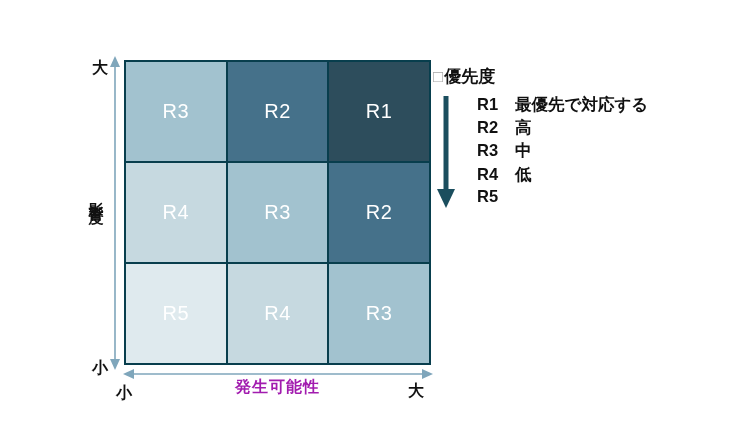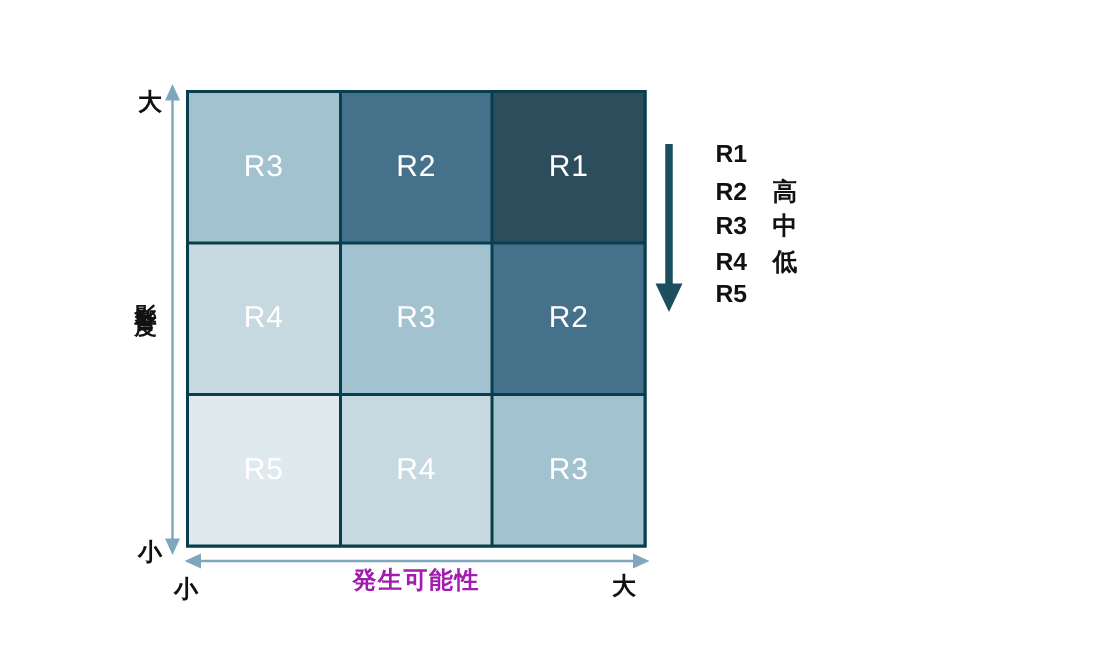--- a/index.html
+++ b/index.html
@@ -136,29 +136,33 @@
 
   <svg class="axis-arrow" style="left: 123px; top: 367px; color: rgb(127, 166, 187);" width="310" height="14" viewBox="0 0 310 14">
     <line x1="10" y1="7" x2="300" y2="7" stroke="currentColor" stroke-width="1.6"></line>
     <polygon points="0,7 11,2 11,12" fill="currentColor"></polygon>
     <polygon points="310,7 299,2 299,12" fill="currentColor"></polygon>
   </svg>
   <div class="axis-cap" style="left:116px; top:383px;">小</div>
   <div class="axis-cap" style="left:408px; top:381px;">大</div>
   <div class="x-axis-title">発生可能性</div>
 
+  <div class="legend-header">
+    <span class="sq">□</span><span>優先度</span>
+  </div>
 
   <svg class="priority-arrow" width="22" height="118" viewBox="0 0 22 118" style="color: rgb(27, 78, 94);">
     <line x1="10" y1="2" x2="10" y2="97" stroke="currentColor" stroke-width="5"></line>
     <polygon points="1,95 19,95 10,114" fill="currentColor"></polygon>
   </svg>
 
   <div class="legend-list">
     <div class="lg-row">
       <span class="lg-code">R1</span>
+      <span class="lg-desc">最優先で対応する</span>
     </div>
     <div class="lg-row">
       <span class="lg-code">R2</span>
       <span class="lg-desc">高</span>
     </div>
     <div class="lg-row">
       <span class="lg-code">R3</span>
       <span class="lg-desc">中</span>
     </div>
     <div class="lg-row">

